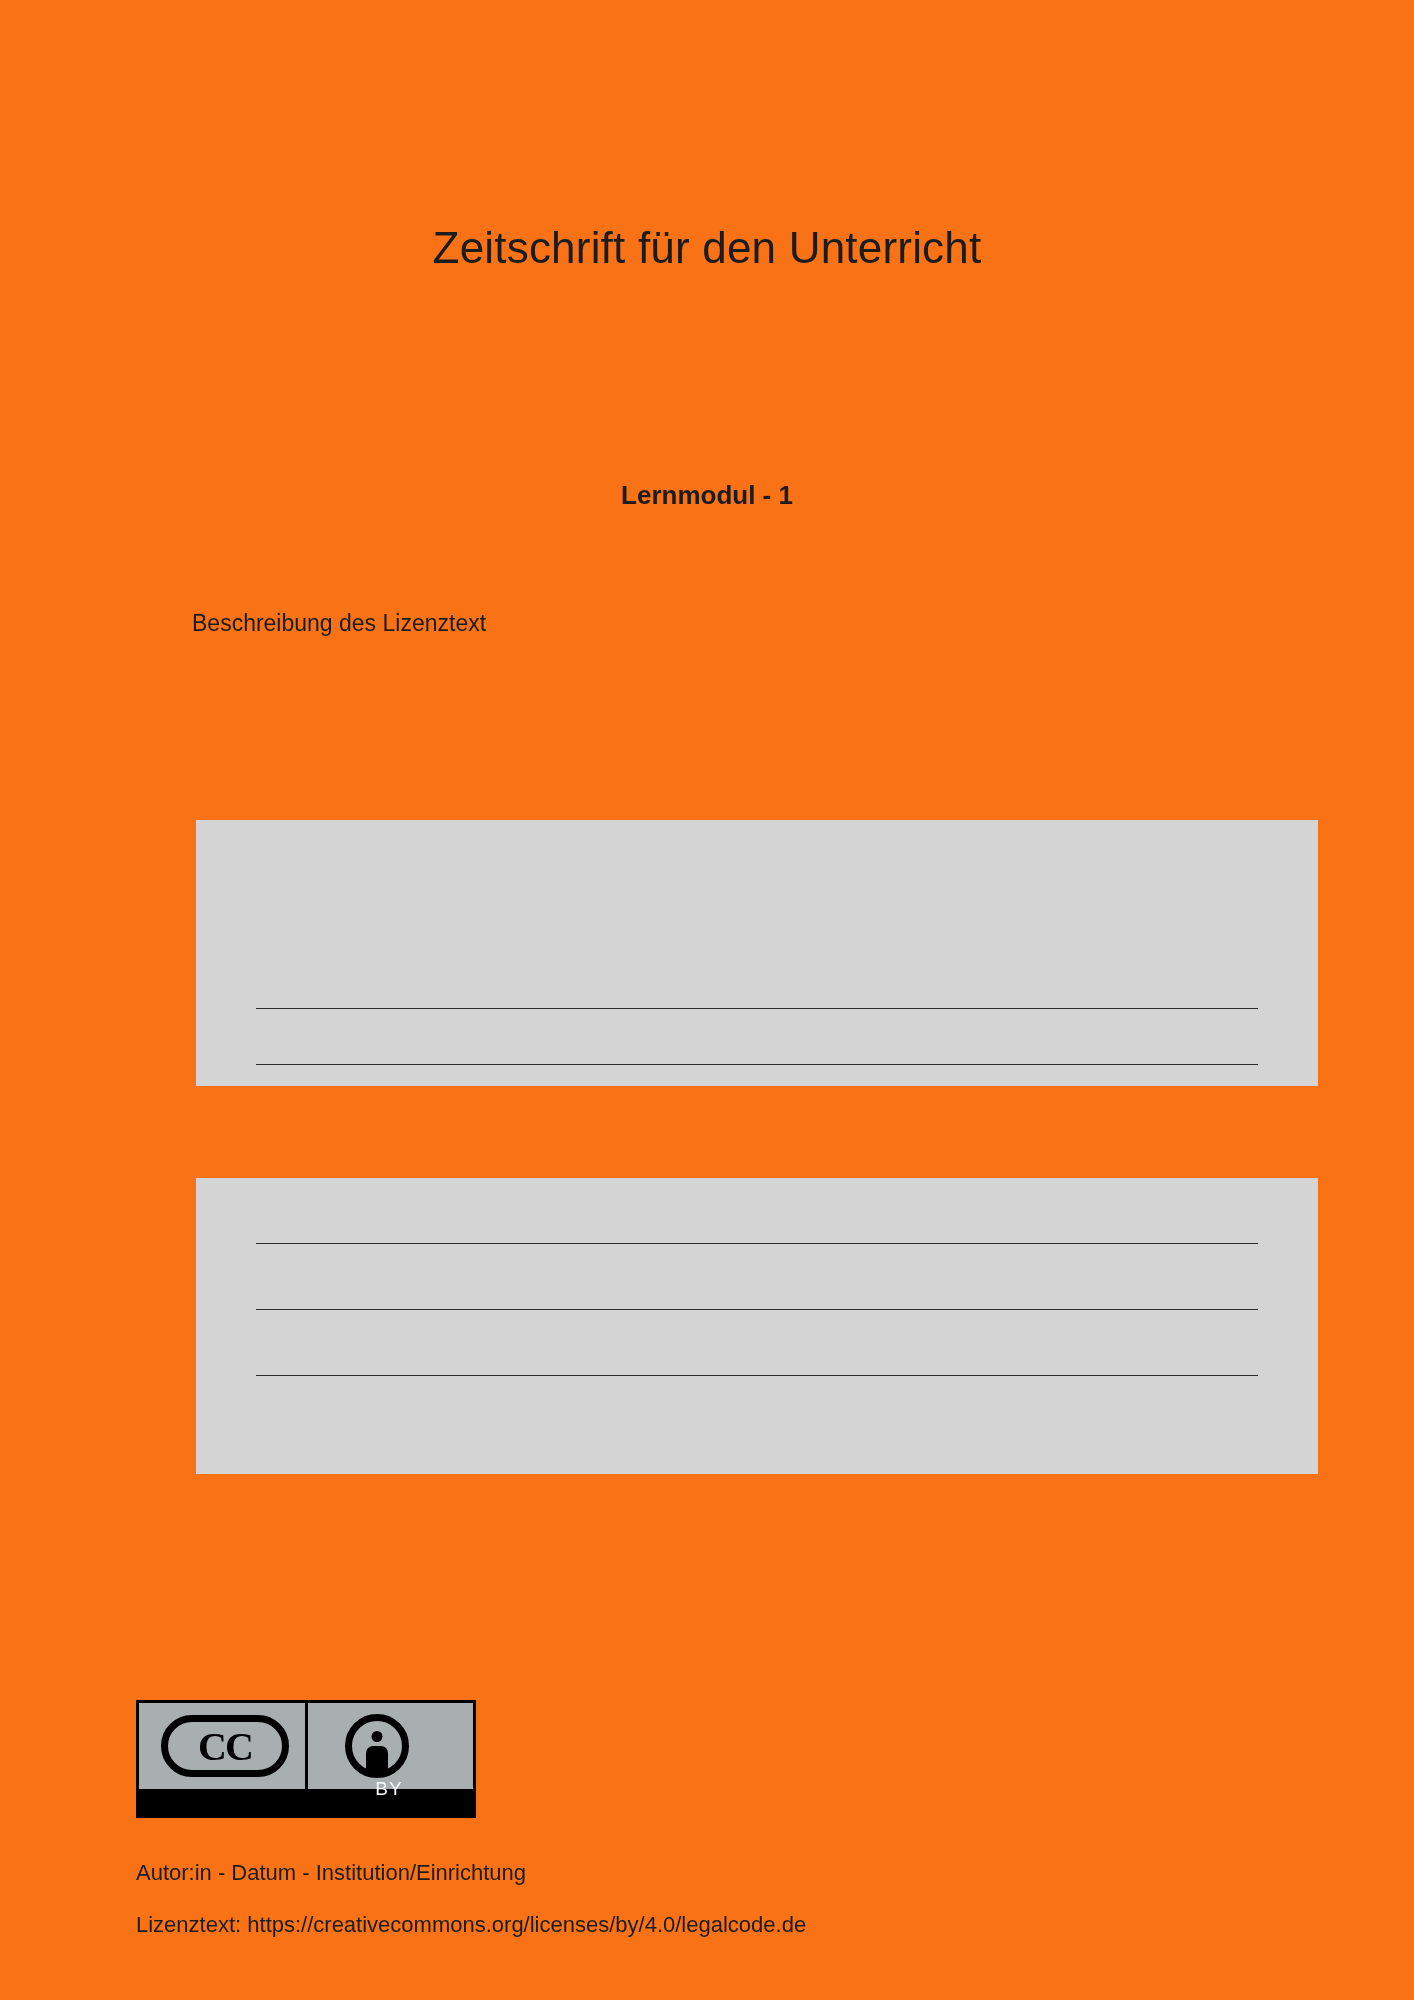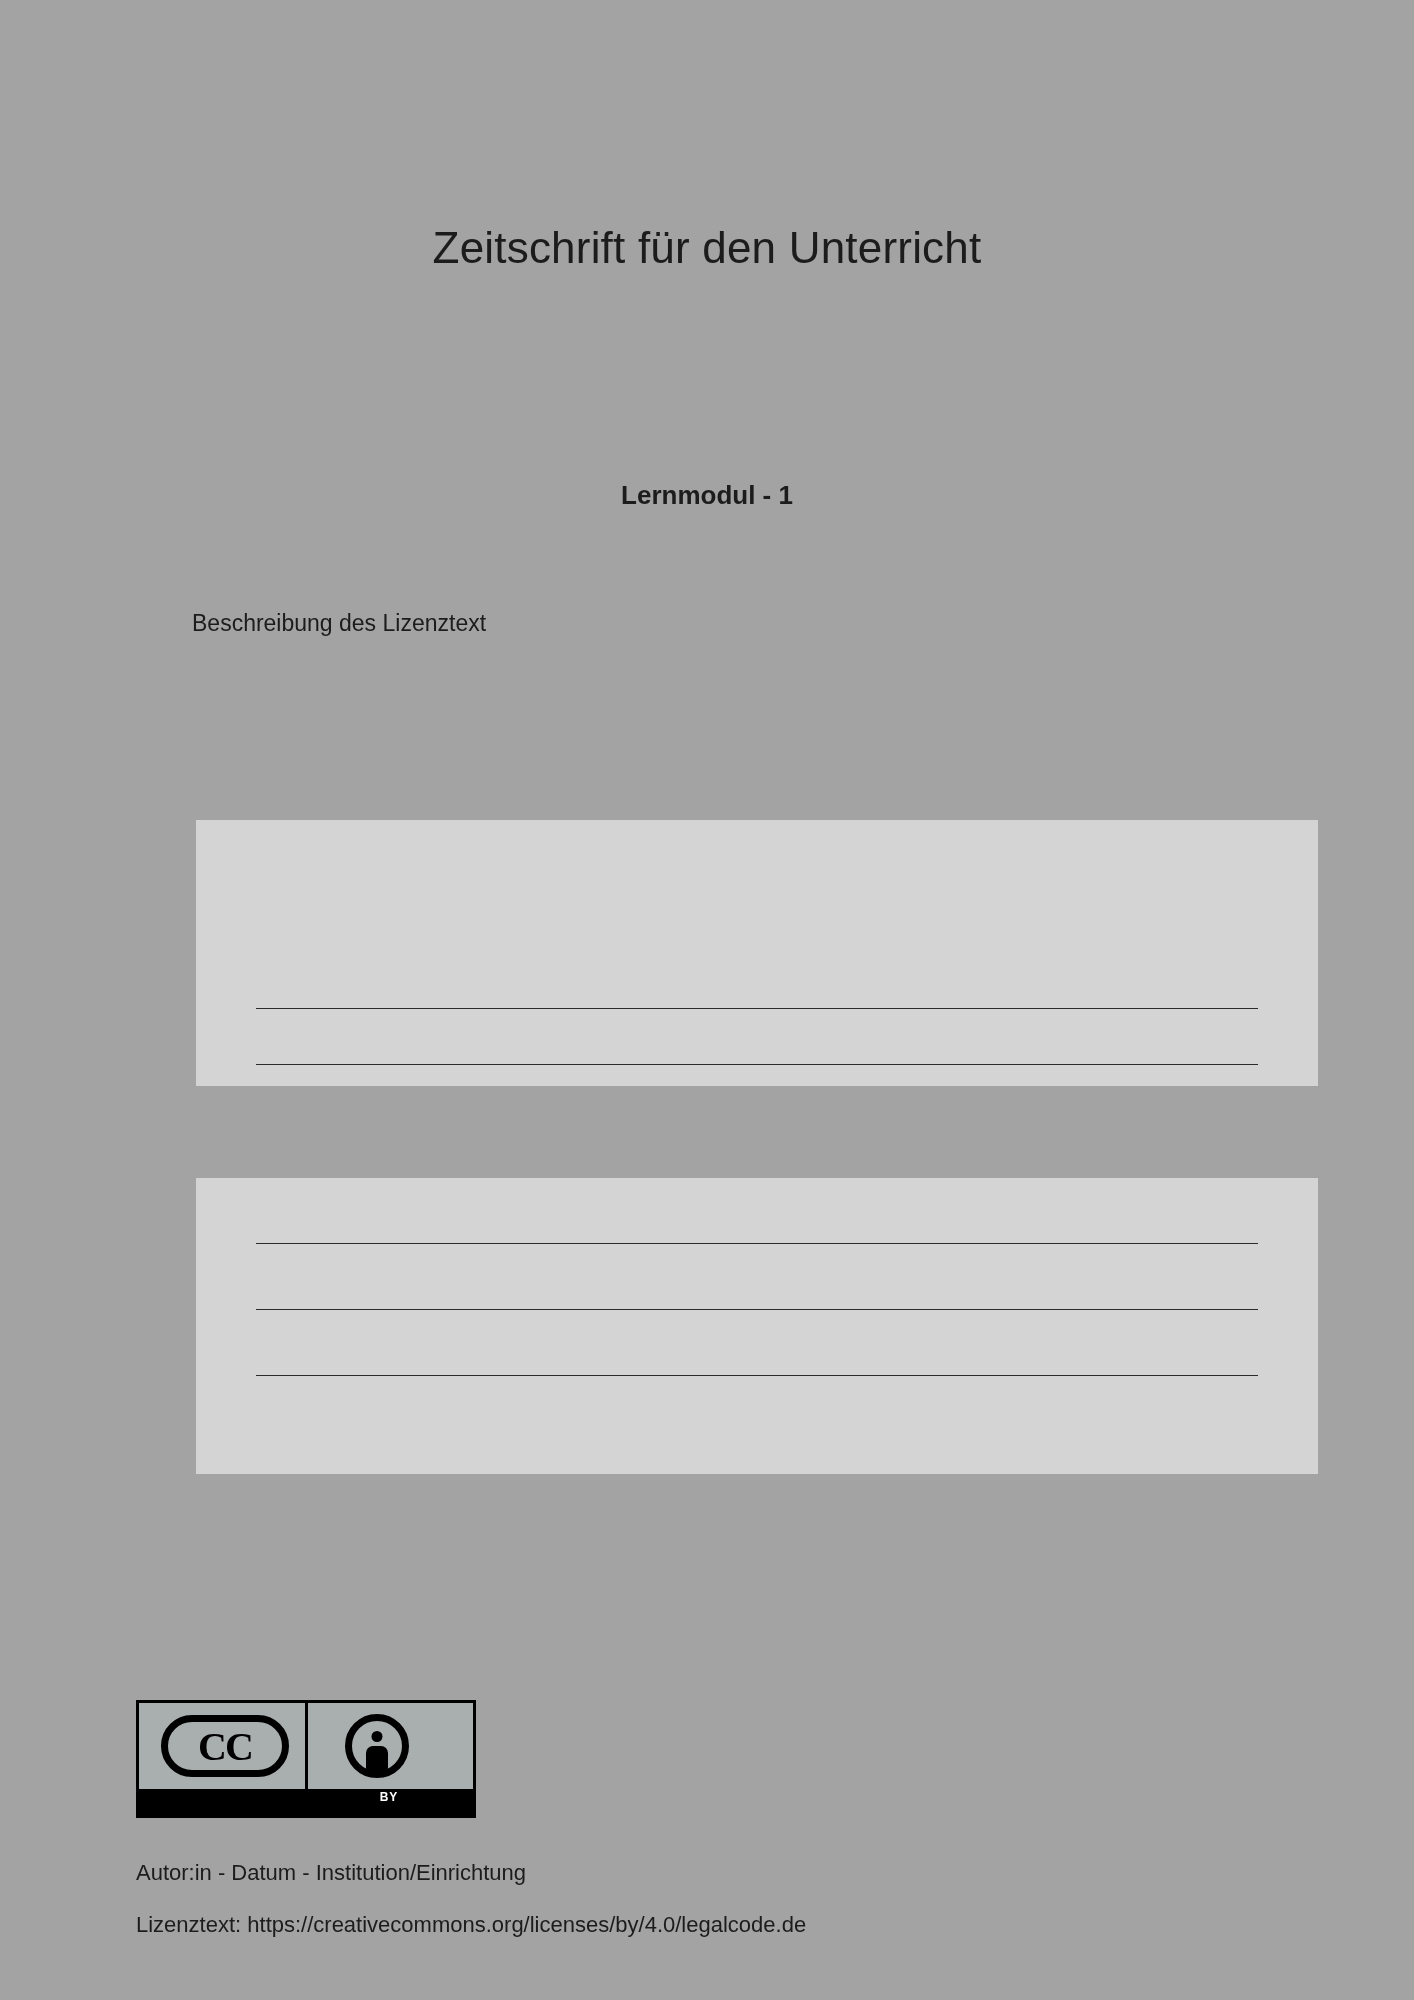--- a/index.html
+++ b/index.html
@@ -12,21 +12,21 @@
     height: 2000px;
     position: relative;
     font-family: "Liberation Sans", sans-serif;
     color: #1a1a1a;
     overflow: hidden;
   }
 
   .page {
     position: absolute;
     inset: 0;
-    background: #a3a3a3;
+    background: #f97316;
   }
 
   .doc-title {
     position: absolute;
     left: 0;
     right: 0;
     top: 222px;
     text-align: center;
     font-size: 44px;
     font-weight: 400;
@@ -163,25 +163,25 @@
     transform: translateX(-50%);
     width: 22px;
     height: 25px;
     background: #000000;
     border-radius: 7px 7px 3px 3px;
   }
   .by-text {
     position: absolute;
     left: 166px;
     right: 0;
-    bottom: 4px;
+    bottom: 12px;
     height: 29px;
     color: #ffffff;
-    font-size: 12px;
-    font-weight: 700;
+    font-size: 19px;
+    font-weight: 400;
     letter-spacing: 1px;
     display: flex;
     align-items: center;
     justify-content: center;
   }
 
   .credit-line {
     position: absolute;
     left: 136px;
     font-size: 22px;

